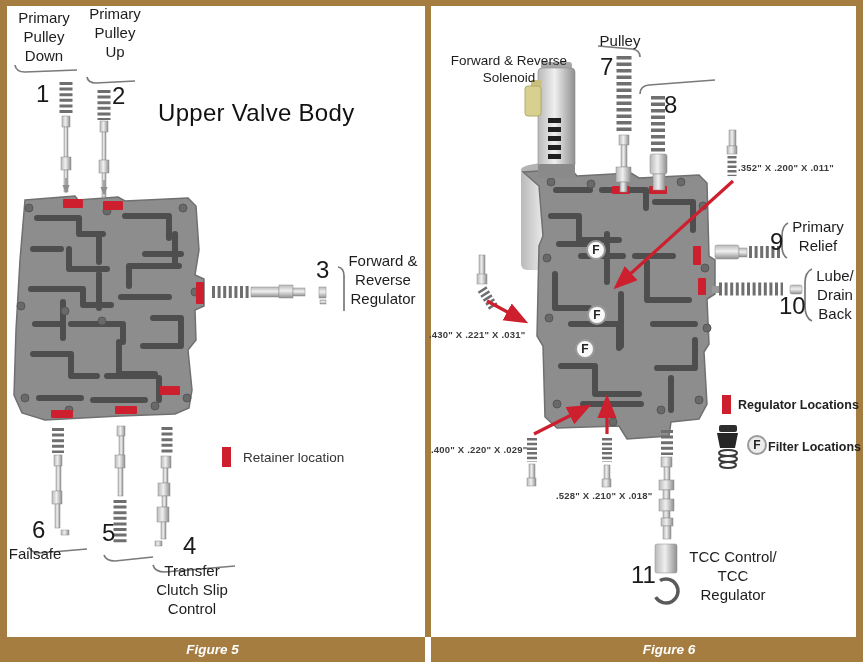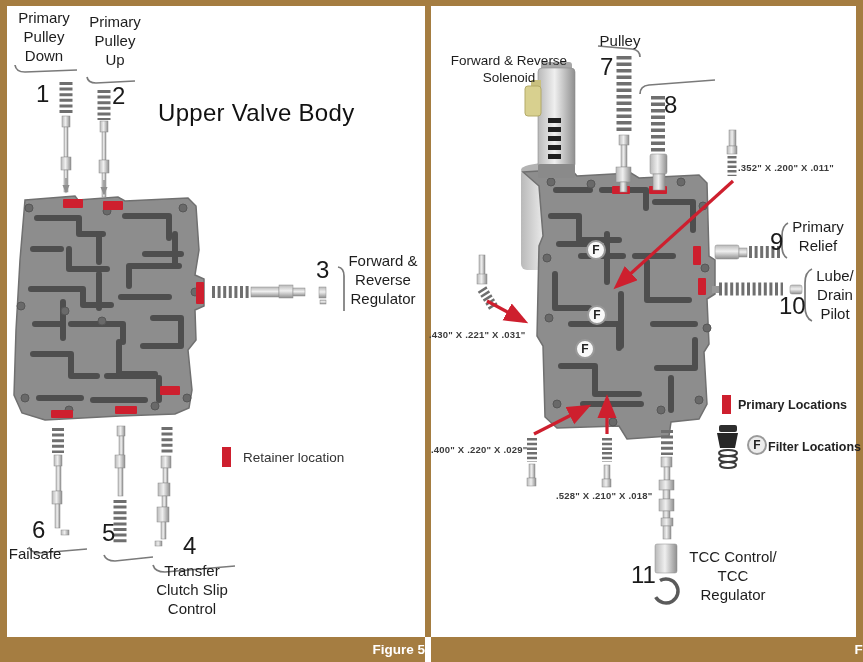--- a/index.html
+++ b/index.html
@@ -12,22 +12,22 @@
   #art5{left:7px;}
   #art6{left:431px;}
   .lbl{position:absolute;font-size:15px;line-height:1.27;color:#1d1d1d;text-align:center;}
   .num{position:absolute;font-size:24px;color:#1a1a1a;line-height:1;}
   .title{position:absolute;font-size:24px;font-weight:500;color:#111;letter-spacing:.3px;}
   .meas{position:absolute;font-size:9.5px;font-weight:bold;color:#3b3b3b;white-space:nowrap;letter-spacing:.2px;}
   .legend-txt{position:absolute;font-size:13.5px;color:#333;}
   .legend-txt-b{position:absolute;font-size:12.5px;font-weight:bold;color:#222;}
   .swatch{position:absolute;background:#ce1f2e;}
   .capbar-gap{position:absolute;left:425px;top:637px;width:6px;height:25px;background:#fff;}
-  .cap{position:absolute;top:639px;height:23px;line-height:22px;text-align:right;color:#fff;
-       font-weight:bold;font-size:13.5px;}
+  .cap{position:absolute;top:639px;height:23px;line-height:22px;text-align:center;color:#fff;
+       font-weight:bold;font-style:italic;font-size:13.5px;}
   #cap5{left:0;width:425px;}
   #cap6{left:431px;width:476px;}
   svg text{font-family:"Liberation Sans",sans-serif;}
 </style>
 </head>
 <body>
 
 <div id="stage">
 
   <div class="panel" id="panel5"></div>
@@ -329,21 +329,21 @@
 
     <g fill="none" stroke="#7a7a7a" stroke-width="1.7">
       <path d="M167,40 L201,43 q8,1 8,8"></path>
       <path d="M284,74 L218,79 q-9,1 -9,9"></path>
       <path d="M357,217 q-6,3 -6,13 v10 q0,9 5,12"></path>
       <path d="M381,263 q-7,3 -7,14 v23 q0,12 7,15"></path>
     </g>
   </svg>
 
   <div class="lbl" style="left:8px;top:8px;width:72px;">Primary Pulley Down</div>
-  <div class="lbl" style="left:84px;top:12px;width:62px;">Primary Pulley Up</div>
+  <div class="lbl" style="left:84px;top:4px;width:62px;">Primary Pulley Up</div>
   <div class="num" style="left:36px;top:82px;">1</div>
   <div class="num" style="left:112px;top:84px;">2</div>
   <div class="title" style="left:158px;top:99px;width:200px;">Upper Valve Body</div>
   <div class="num" style="left:316px;top:258px;">3</div>
   <div class="lbl" style="left:341px;top:251px;width:84px;">Forward &amp; Reverse Regulator</div>
   <div class="swatch" style="left:222px;top:447px;width:9px;height:20px;"></div>
   <div class="legend-txt" style="left:243px;top:450px;">Retainer location</div>
   <div class="num" style="left:32px;top:518px;">6</div>
   <div class="lbl" style="left:2px;top:544px;width:66px;">Failsafe</div>
   <div class="num" style="left:102px;top:521px;">5</div>
@@ -351,27 +351,27 @@
   <div class="lbl" style="left:146px;top:561px;width:92px;">Transfer Clutch Slip Control</div>
 
   <div class="lbl" style="left:449px;top:52px;width:120px;font-size:13.5px;">Forward &amp; Reverse Solenoid</div>
   <div class="lbl" style="left:595px;top:31px;width:50px;">Pulley</div>
   <div class="num" style="left:600px;top:55px;">7</div>
   <div class="num" style="left:664px;top:93px;">8</div>
   <div class="meas" style="left:738px;top:162px;">.352" X .200" X .011"</div>
   <div class="num" style="left:770px;top:230px;">9</div>
   <div class="lbl" style="left:789px;top:217px;width:58px;">Primary Relief</div>
   <div class="num" style="left:779px;top:294px;">10</div>
-  <div class="lbl" style="left:810px;top:266px;width:50px;">Lube/ Drain Pilot</div>
+  <div class="lbl" style="left:810px;top:266px;width:50px;">Lube/ Drain Back</div>
   <div class="meas" style="left:429px;top:329px;">.430" X .221" X .031"</div>
   <div class="meas" style="left:431px;top:444px;">.400" X .220" X .029"</div>
   <div class="meas" style="left:556px;top:490px;">.528" X .210" X .018"</div>
   <div class="num" style="left:631px;top:563px;">11</div>
   <div class="lbl" style="left:683px;top:547px;width:100px;">TCC Control/ TCC Regulator</div>
   <div class="swatch" style="left:722px;top:395px;width:9px;height:19px;"></div>
-  <div class="legend-txt-b" style="left:738px;top:398px;">Primary Locations</div>
+  <div class="legend-txt-b" style="left:738px;top:398px;">Regulator Locations</div>
   <div class="legend-txt-b" style="left:768px;top:440px;">Filter Locations</div>
 
   <div class="capbar-gap"></div>
   <div class="cap" id="cap5">Figure 5</div>
   <div class="cap" id="cap6">Figure 6</div>
 
 </div>
 
 </body></html>

